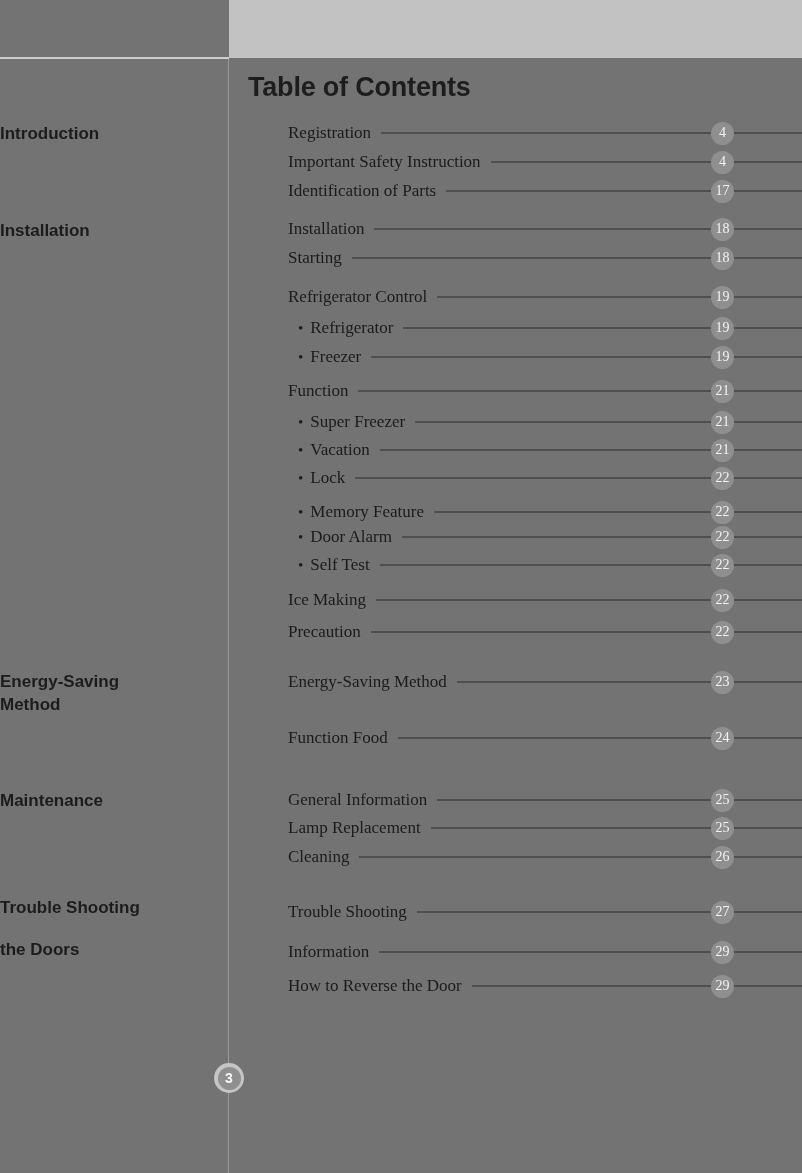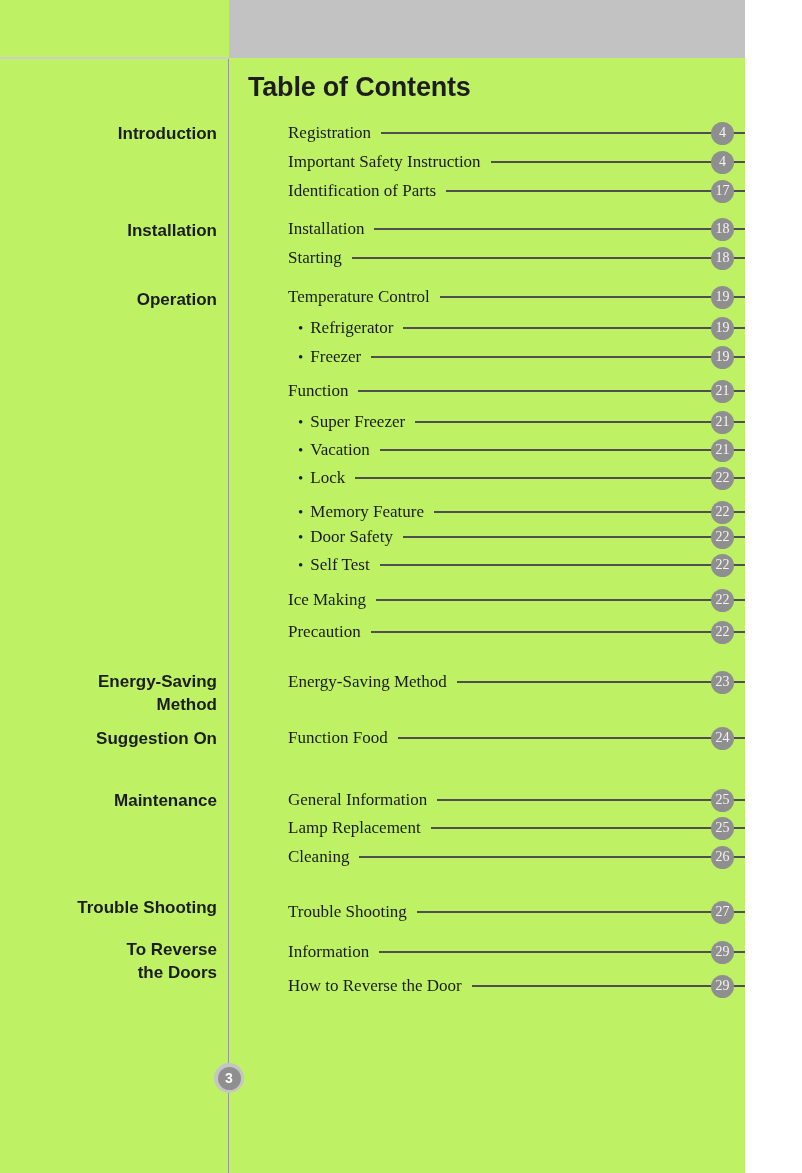--- a/index.html
+++ b/index.html
@@ -4,33 +4,33 @@
 <style>
   :root{
     --top-bar:#c2c2c2;
     --leader-line:#4f4f4f;
     --page-badge:#8f8f8f;
     --divider:#999999;
     --rule-light:#cdcdcd;
   }
   html,body{margin:0;padding:0;background:#ffffff;}
   .page{
-    position:relative;width:745px;height:1173px;background:#bef264;
+    position:relative;width:802px;height:1173px;background:#737373;
     overflow:hidden;font-family:"Liberation Sans",sans-serif;
   }
   .top-bar{position:absolute;left:229px;top:0;width:573px;height:58px;background:var(--top-bar);}
   .top-rule{position:absolute;left:0;top:57px;width:229px;height:2px;background:var(--rule-light);}
   .divider{position:absolute;left:228px;top:59px;width:1px;height:1114px;background:var(--divider);}
   .title{
     position:absolute;left:248px;top:72px;
     font-family:"Liberation Sans",sans-serif;font-weight:700;font-size:27px;
     color:#1d1d1d;letter-spacing:-0.2px;white-space:nowrap;
   }
   .section-label{
-    position:absolute;left:0;width:217px;text-align:right;
+    position:absolute;left:0;width:217px;text-align:left;
     font-weight:700;font-size:17px;line-height:23px;color:#1c1c1c;
   }
   .section-label span{display:block;}
   .toc-row{
     position:absolute;left:248px;right:0;height:28px;
     display:flex;align-items:center;margin-left:40px;
   }
   .entry{
     font-family:"Liberation Serif",serif;font-size:17px;color:#1b1b1b;
     white-space:nowrap;padding-right:10px;
@@ -63,38 +63,33 @@
   <div class="divider"></div>
 
   <div class="title">Table of Contents</div>
 
   <div class="section-label" style="top:122px">
       <span>Introduction</span>
     </div>
   <div class="section-label" style="top:219px">
       <span>Installation</span>
     </div>
-  <div class="section-label" style="top:288px">
-      <span>Operation</span>
-    </div>
   <div class="section-label" style="top:670px">
       <span>Energy-Saving</span>
       <span>Method</span>
     </div>
   <div class="section-label" style="top:727px">
-      <span>Suggestion On</span>
     </div>
   <div class="section-label" style="top:789px">
       <span>Maintenance</span>
     </div>
   <div class="section-label" style="top:896px">
       <span>Trouble Shooting</span>
     </div>
   <div class="section-label" style="top:938px">
-      <span>To Reverse</span>
       <span>the Doors</span>
     </div>
 
   <div class="toc-row" style="top:119px">
     <span class="entry"><span class="bullet"></span><span>Registration</span></span>
     <span class="leader"></span>
     <span class="badge">4</span>
   </div>
   <div class="toc-row" style="top:148px">
     <span class="entry"><span class="bullet"></span><span>Important Safety Instruction</span></span>
@@ -110,21 +105,21 @@
     <span class="entry"><span class="bullet"></span><span>Installation</span></span>
     <span class="leader"></span>
     <span class="badge">18</span>
   </div>
   <div class="toc-row" style="top:244px">
     <span class="entry"><span class="bullet"></span><span>Starting</span></span>
     <span class="leader"></span>
     <span class="badge">18</span>
   </div>
   <div class="toc-row" style="top:283px">
-    <span class="entry"><span class="bullet"></span><span>Temperature Control</span></span>
+    <span class="entry"><span class="bullet"></span><span>Refrigerator Control</span></span>
     <span class="leader"></span>
     <span class="badge">19</span>
   </div>
   <div class="toc-row" style="top:314px">
     <span class="entry"><span class="bullet">•</span><span>Refrigerator</span></span>
     <span class="leader"></span>
     <span class="badge">19</span>
   </div>
   <div class="toc-row" style="top:343px">
     <span class="entry"><span class="bullet">•</span><span>Freezer</span></span>
@@ -150,21 +145,21 @@
     <span class="entry"><span class="bullet">•</span><span>Lock</span></span>
     <span class="leader"></span>
     <span class="badge">22</span>
   </div>
   <div class="toc-row" style="top:498px">
     <span class="entry"><span class="bullet">•</span><span>Memory Feature</span></span>
     <span class="leader"></span>
     <span class="badge">22</span>
   </div>
   <div class="toc-row" style="top:523px">
-    <span class="entry"><span class="bullet">•</span><span>Door Safety</span></span>
+    <span class="entry"><span class="bullet">•</span><span>Door Alarm</span></span>
     <span class="leader"></span>
     <span class="badge">22</span>
   </div>
   <div class="toc-row" style="top:551px">
     <span class="entry"><span class="bullet">•</span><span>Self Test</span></span>
     <span class="leader"></span>
     <span class="badge">22</span>
   </div>
   <div class="toc-row" style="top:586px">
     <span class="entry"><span class="bullet"></span><span>Ice Making</span></span>

